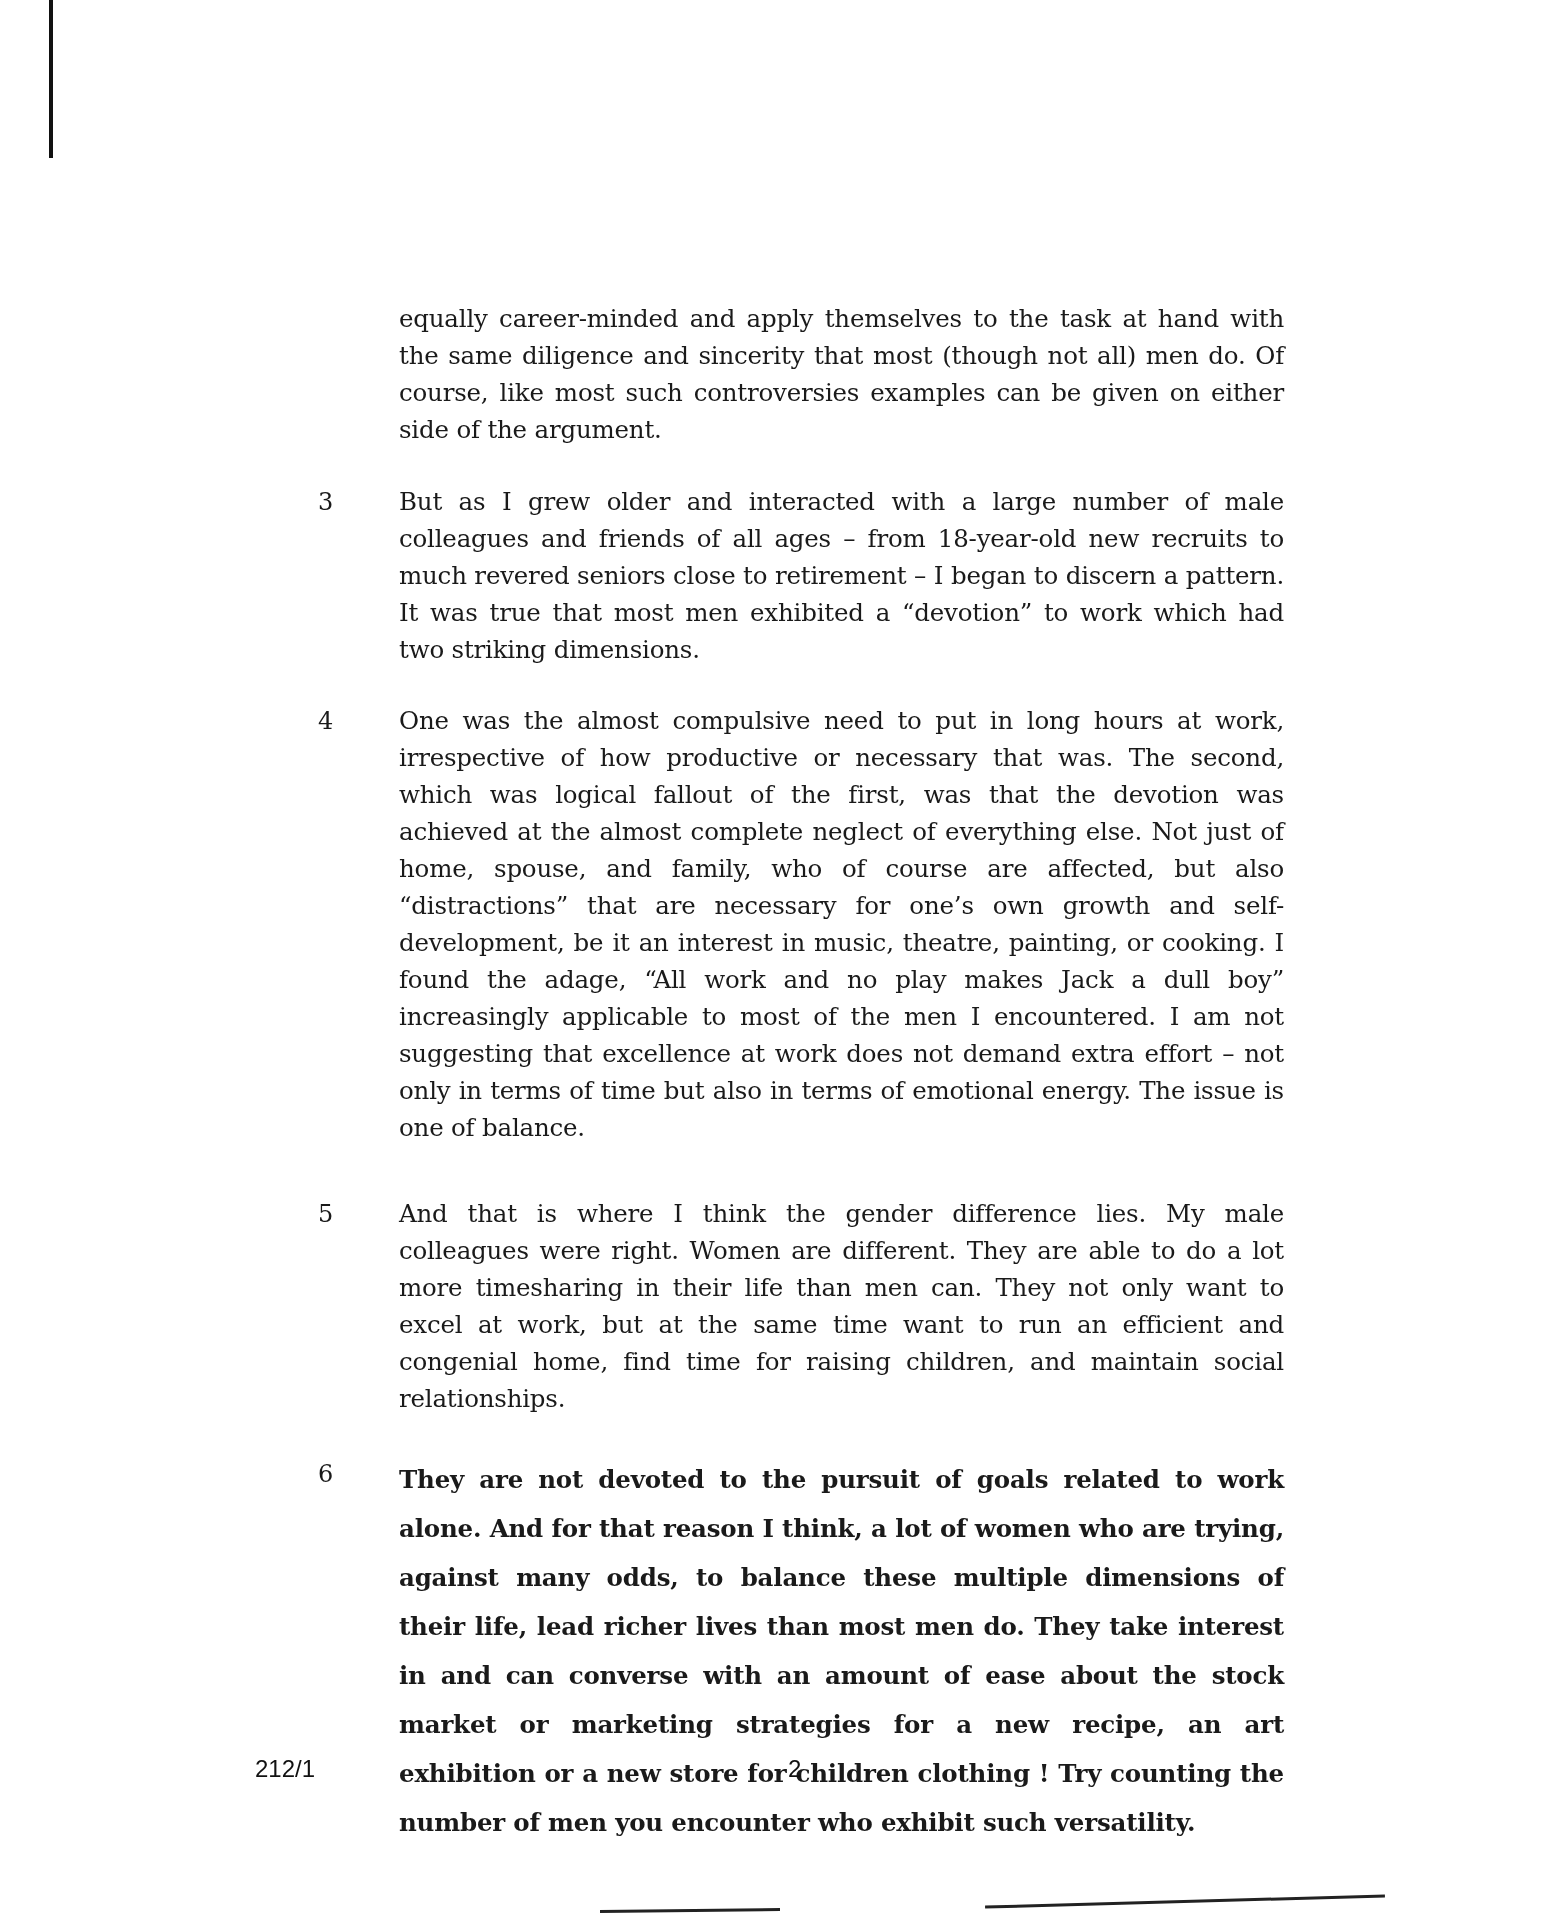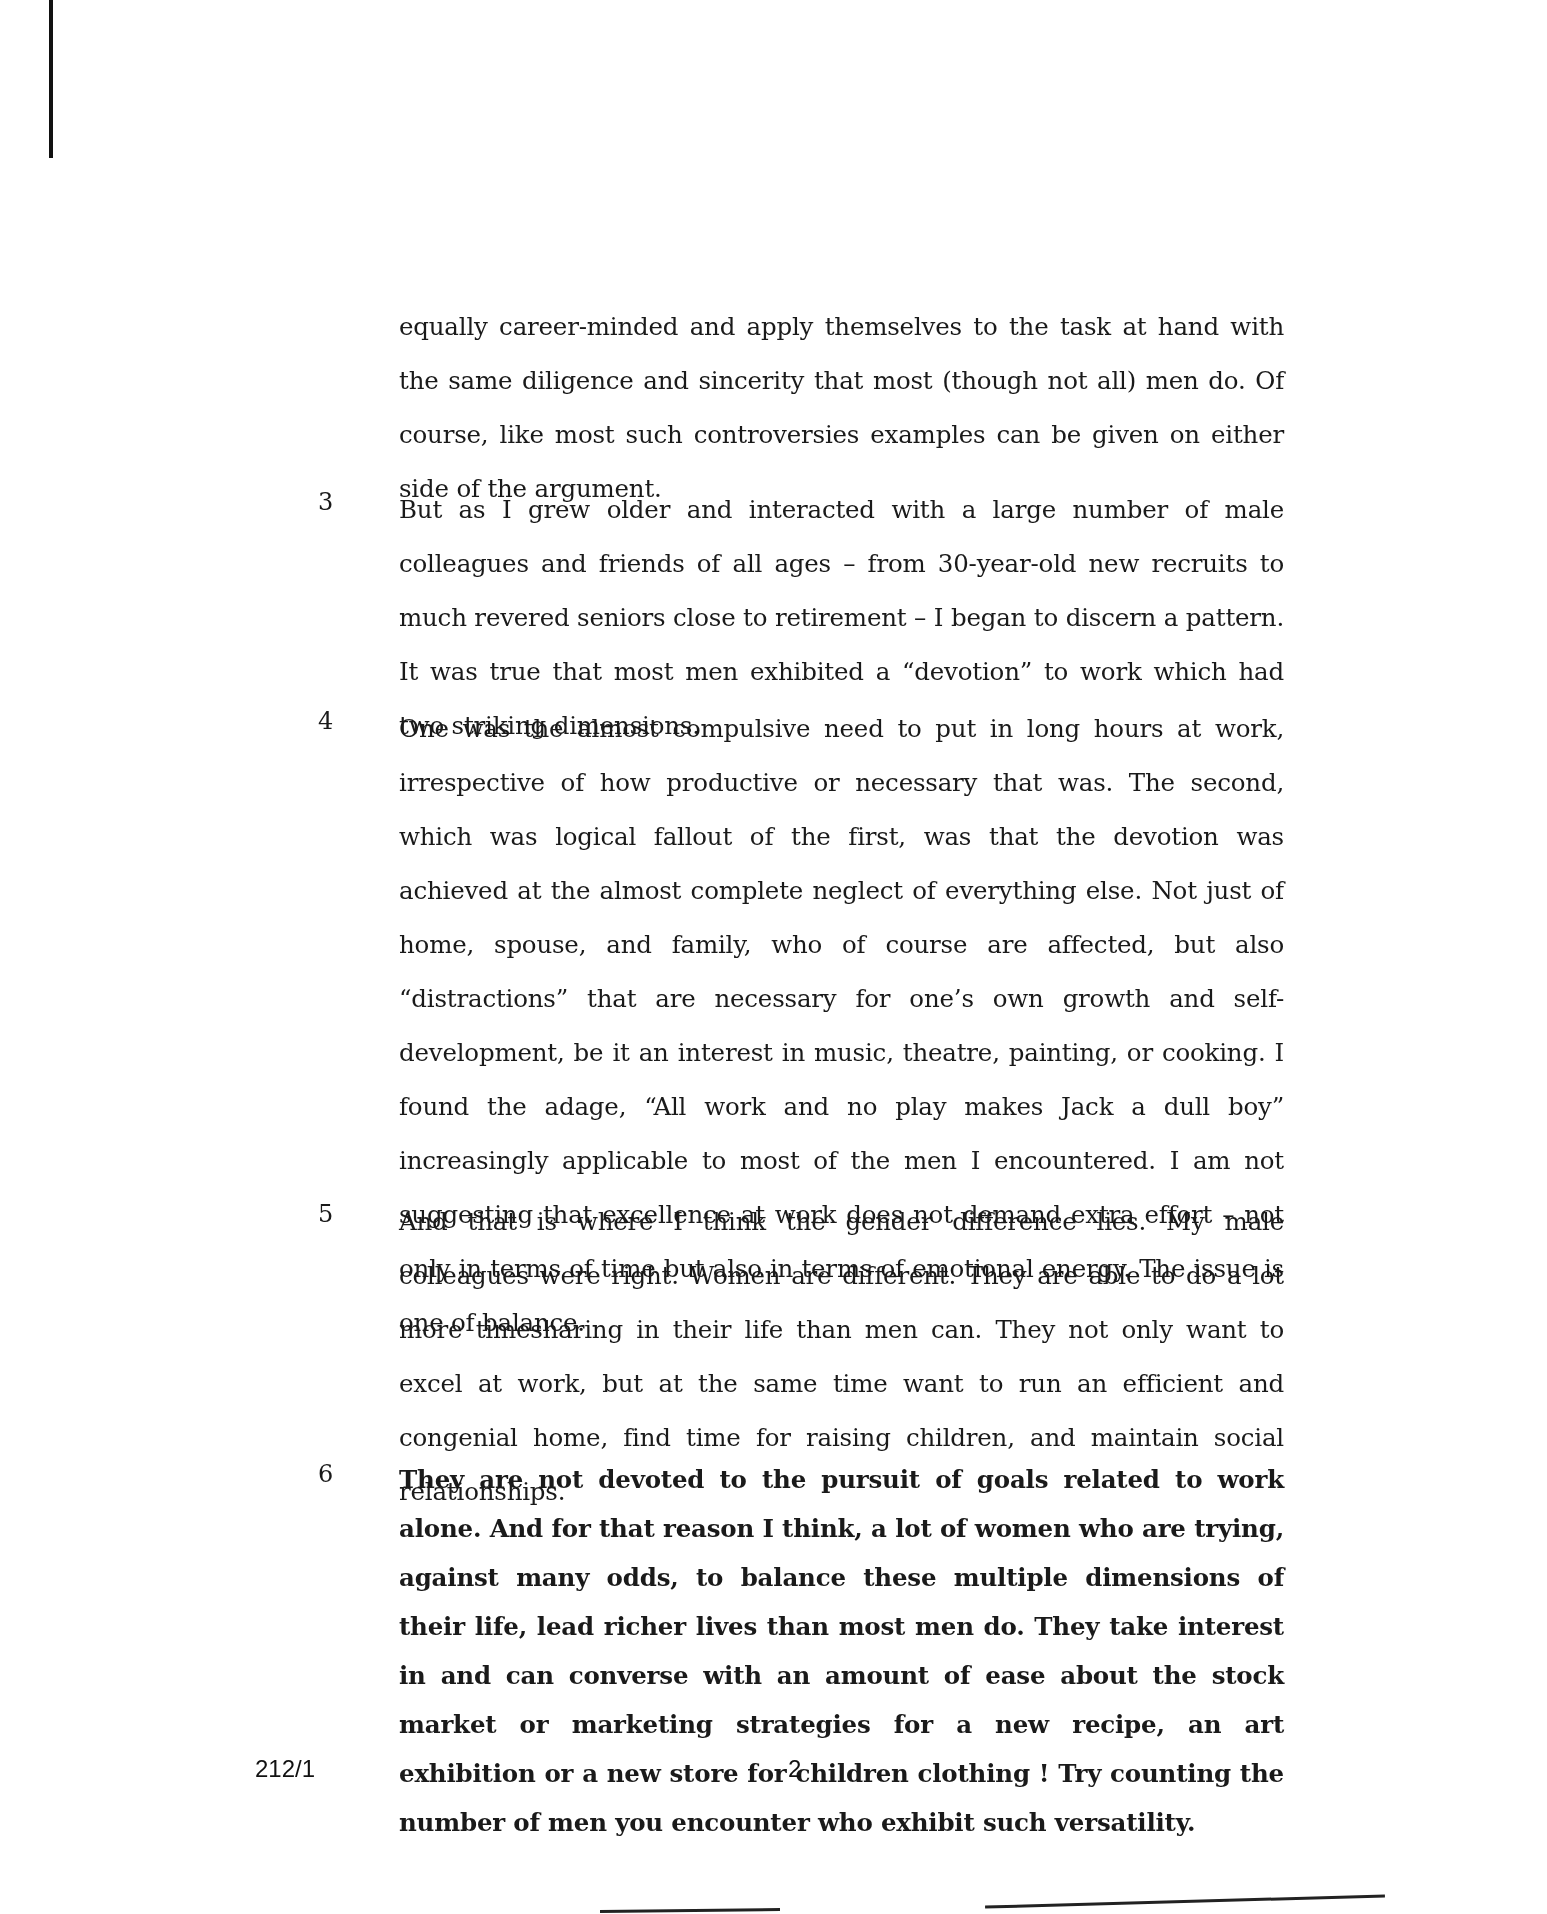--- a/index.html
+++ b/index.html
@@ -2,21 +2,21 @@
 <html><head>
 <meta charset="utf-8">
 <style>
   html, body { margin: 0; padding: 0; background: #ffffff; }
   body { width: 1547px; height: 1914px; position: relative; overflow: hidden;
          font-family: "DejaVu Serif", "Liberation Serif", serif; color: #1a1a1a; }
   .margin-bar { position: absolute; left: 49px; top: 0; width: 4px; height: 158px; background: #111; }
   .page-body { position: absolute; left: 0; top: 0; width: 1547px; }
   .para { position: absolute; left: 318px; width: 966px; }
   .para-num { position: absolute; left: 0; top: 0; width: 40px; font-size: 24px; line-height: 39.3px; }
-  .para-text { position: absolute; left: 81px; width: 885px; font-size: 24.5px; line-height: 54px;
+  .para-text { position: absolute; left: 81px; width: 885px; font-size: 24.5px; line-height: 37px;
                text-align: justify; letter-spacing: -0.2px; }
   .para-text.tight { line-height: 49px; font-weight: bold; }
   .footer-code { position: absolute; left: 243px; top: 1755px; font-family: "Liberation Sans", sans-serif;
                  font-size: 24px; color: #111; margin-left: 12px; }
   .footer-page { position: absolute; left: 788px; top: 1755px; font-family: "Liberation Sans", sans-serif;
                  font-size: 24px; color: #111; }
   .scan-line { position: absolute; height: 3px; background: #222; }
 </style>
 </head>
 <body>
@@ -25,21 +25,21 @@
 
 <div class="page-body">
 
   <div class="para" style="top:300px;">
     <span class="para-num"></span>
     <div class="para-text">equally career-minded and apply themselves to the task at hand with the same diligence and sincerity that most (though not all) men do. Of course, like most such controversies examples can be given on either side of the argument.</div>
   </div>
 
   <div class="para" style="top:483px;">
     <span class="para-num">3</span>
-    <div class="para-text">But as I grew older and interacted with a large number of male colleagues and friends of all ages – from 30-year-old new recruits to much revered seniors close to retirement – I began to discern a pattern. It was true that most men exhibited a “devotion” to work which had two striking dimensions.</div>
+    <div class="para-text">But as I grew older and interacted with a large number of male colleagues and friends of all ages – from 18-year-old new recruits to much revered seniors close to retirement – I began to discern a pattern. It was true that most men exhibited a “devotion” to work which had two striking dimensions.</div>
   </div>
 
   <div class="para" style="top:702px;">
     <span class="para-num">4</span>
     <div class="para-text">One was the almost compulsive need to put in long hours at work, irrespective of how productive or necessary that was. The second, which was logical fallout of the first, was that the devotion was achieved at the almost complete neglect of everything else. Not just of home, spouse, and family, who of course are affected, but also “distractions” that are necessary for one’s own growth and self-development, be it an interest in music, theatre, painting, or cooking. I found the adage, “All work and no play makes Jack a dull boy” increasingly applicable to most of the men I encountered. I am not suggesting that excellence at work does not demand extra effort – not only in terms of time but also in terms of emotional energy. The issue is one of balance.</div>
   </div>
 
   <div class="para" style="top:1195px;">
     <span class="para-num">5</span>
     <div class="para-text">And that is where I think the gender difference lies. My male colleagues were right. Women are different. They are able to do a lot more timesharing in their life than men can. They not only want to excel at work, but at the same time want to run an efficient and congenial home, find time for raising children, and maintain social relationships.</div>

